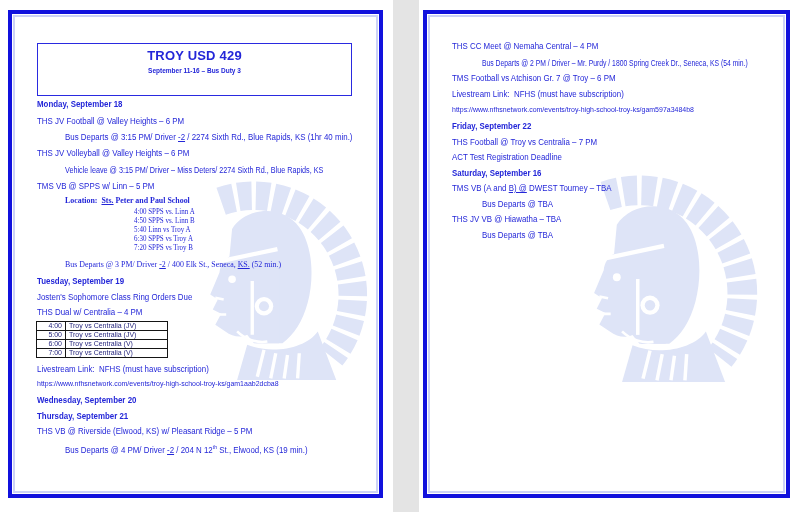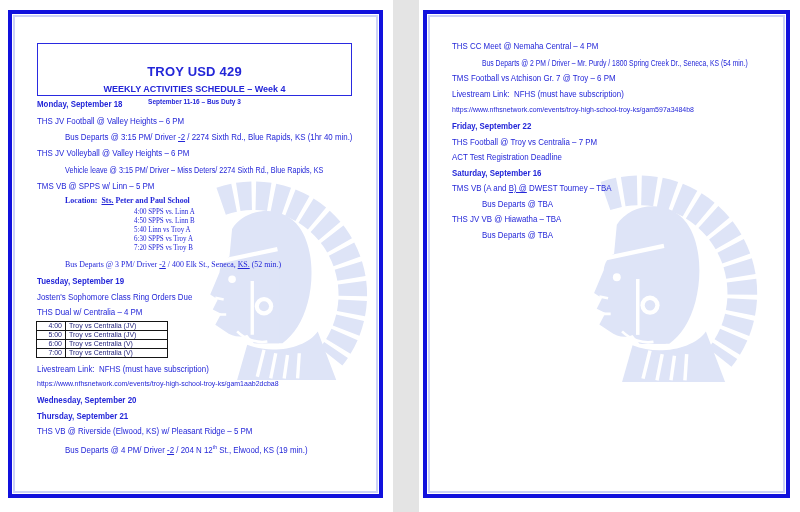--- a/index.html
+++ b/index.html
@@ -30,21 +30,21 @@
   .sx80 { transform:scaleX(.80); }
   .small { font-size:7.5px; }
   .u { text-decoration:underline; }
   sup.s { font-size:5.5px; }
 
   .header-box {
     position:absolute; left:37px; top:43px; width:313px; height:51px;
     border:1px solid #2a2ae0; background:#fff; text-align:center; color:#2326d8;
     z-index:2;
   }
-  .hb-title { font-size:13px; font-weight:bold; margin-top:20px; letter-spacing:.2px; }
+  .hb-title { font-size:13px; font-weight:bold; margin-top:4px; letter-spacing:.2px; }
   .hb-sub   { font-size:9px;  font-weight:bold; margin-top:5px; }
   .hb-duty  { font-size:6.5px; font-weight:bold; margin-top:4px; }
 
   .dual-table { position:absolute; left:36px; top:321px; border-collapse:collapse; background:#fff; z-index:2; }
   .dual-table td {
     border:1px solid #151515; font-size:7px; color:#26267e;
     padding:0 3px; height:8px; line-height:8px; white-space:nowrap;
   }
   .dual-table td.t { width:22px; text-align:right; }
   .dual-table td.m { width:95px; }
@@ -71,21 +71,20 @@
       <path d="M136,150 L136,214" stroke="#ffffff" stroke-width="4"></path>
       <path d="M130,226 L118,268 L236,268 L214,210 C200,230 160,238 130,226 Z" fill="#dee4f7"></path>
       <path d="M150,232 L142,264 M164,236 L158,266 M178,238 L174,266 M192,236 L190,266" stroke="#ffffff" stroke-width="4"></path>
       <path d="M118,210 C128,220 142,224 154,222" stroke="#ffffff" stroke-width="3" fill="none"></path>
     </svg>
   </div>
 
   <div class="content">
     <div class="header-box">
       <div class="hb-title">TROY USD 429</div>
-      <div class="hb-sub">WEEKLY ACTIVITIES SCHEDULE – Week 4</div>
       <div class="hb-duty">September 11-16 – Bus Duty 3</div>
     </div>
 
     <div class="line b" style="left:37px; top:99px;">Monday, September 18</div>
     <div class="line" style="left:37px; top:116px;">THS JV Football @ Valley Heights – 6 PM</div>
 
     <div class="line" style="left:65px; top:132px;"><span>Bus Departs @ 3:15 PM/ Driver </span><span class="u">-2</span><span> / 2274 Sixth Rd., Blue Rapids, KS (1hr 40 min.)</span></div>
 
     <div class="line" style="left:37px; top:148px;">THS JV Volleyball @ Valley Heights – 6 PM</div>
     <div class="line sx85" style="left:65px; top:165px;">Vehicle leave @ 3:15 PM/ Driver – Miss Deters/ 2274 Sixth Rd., Blue Rapids, KS</div>

